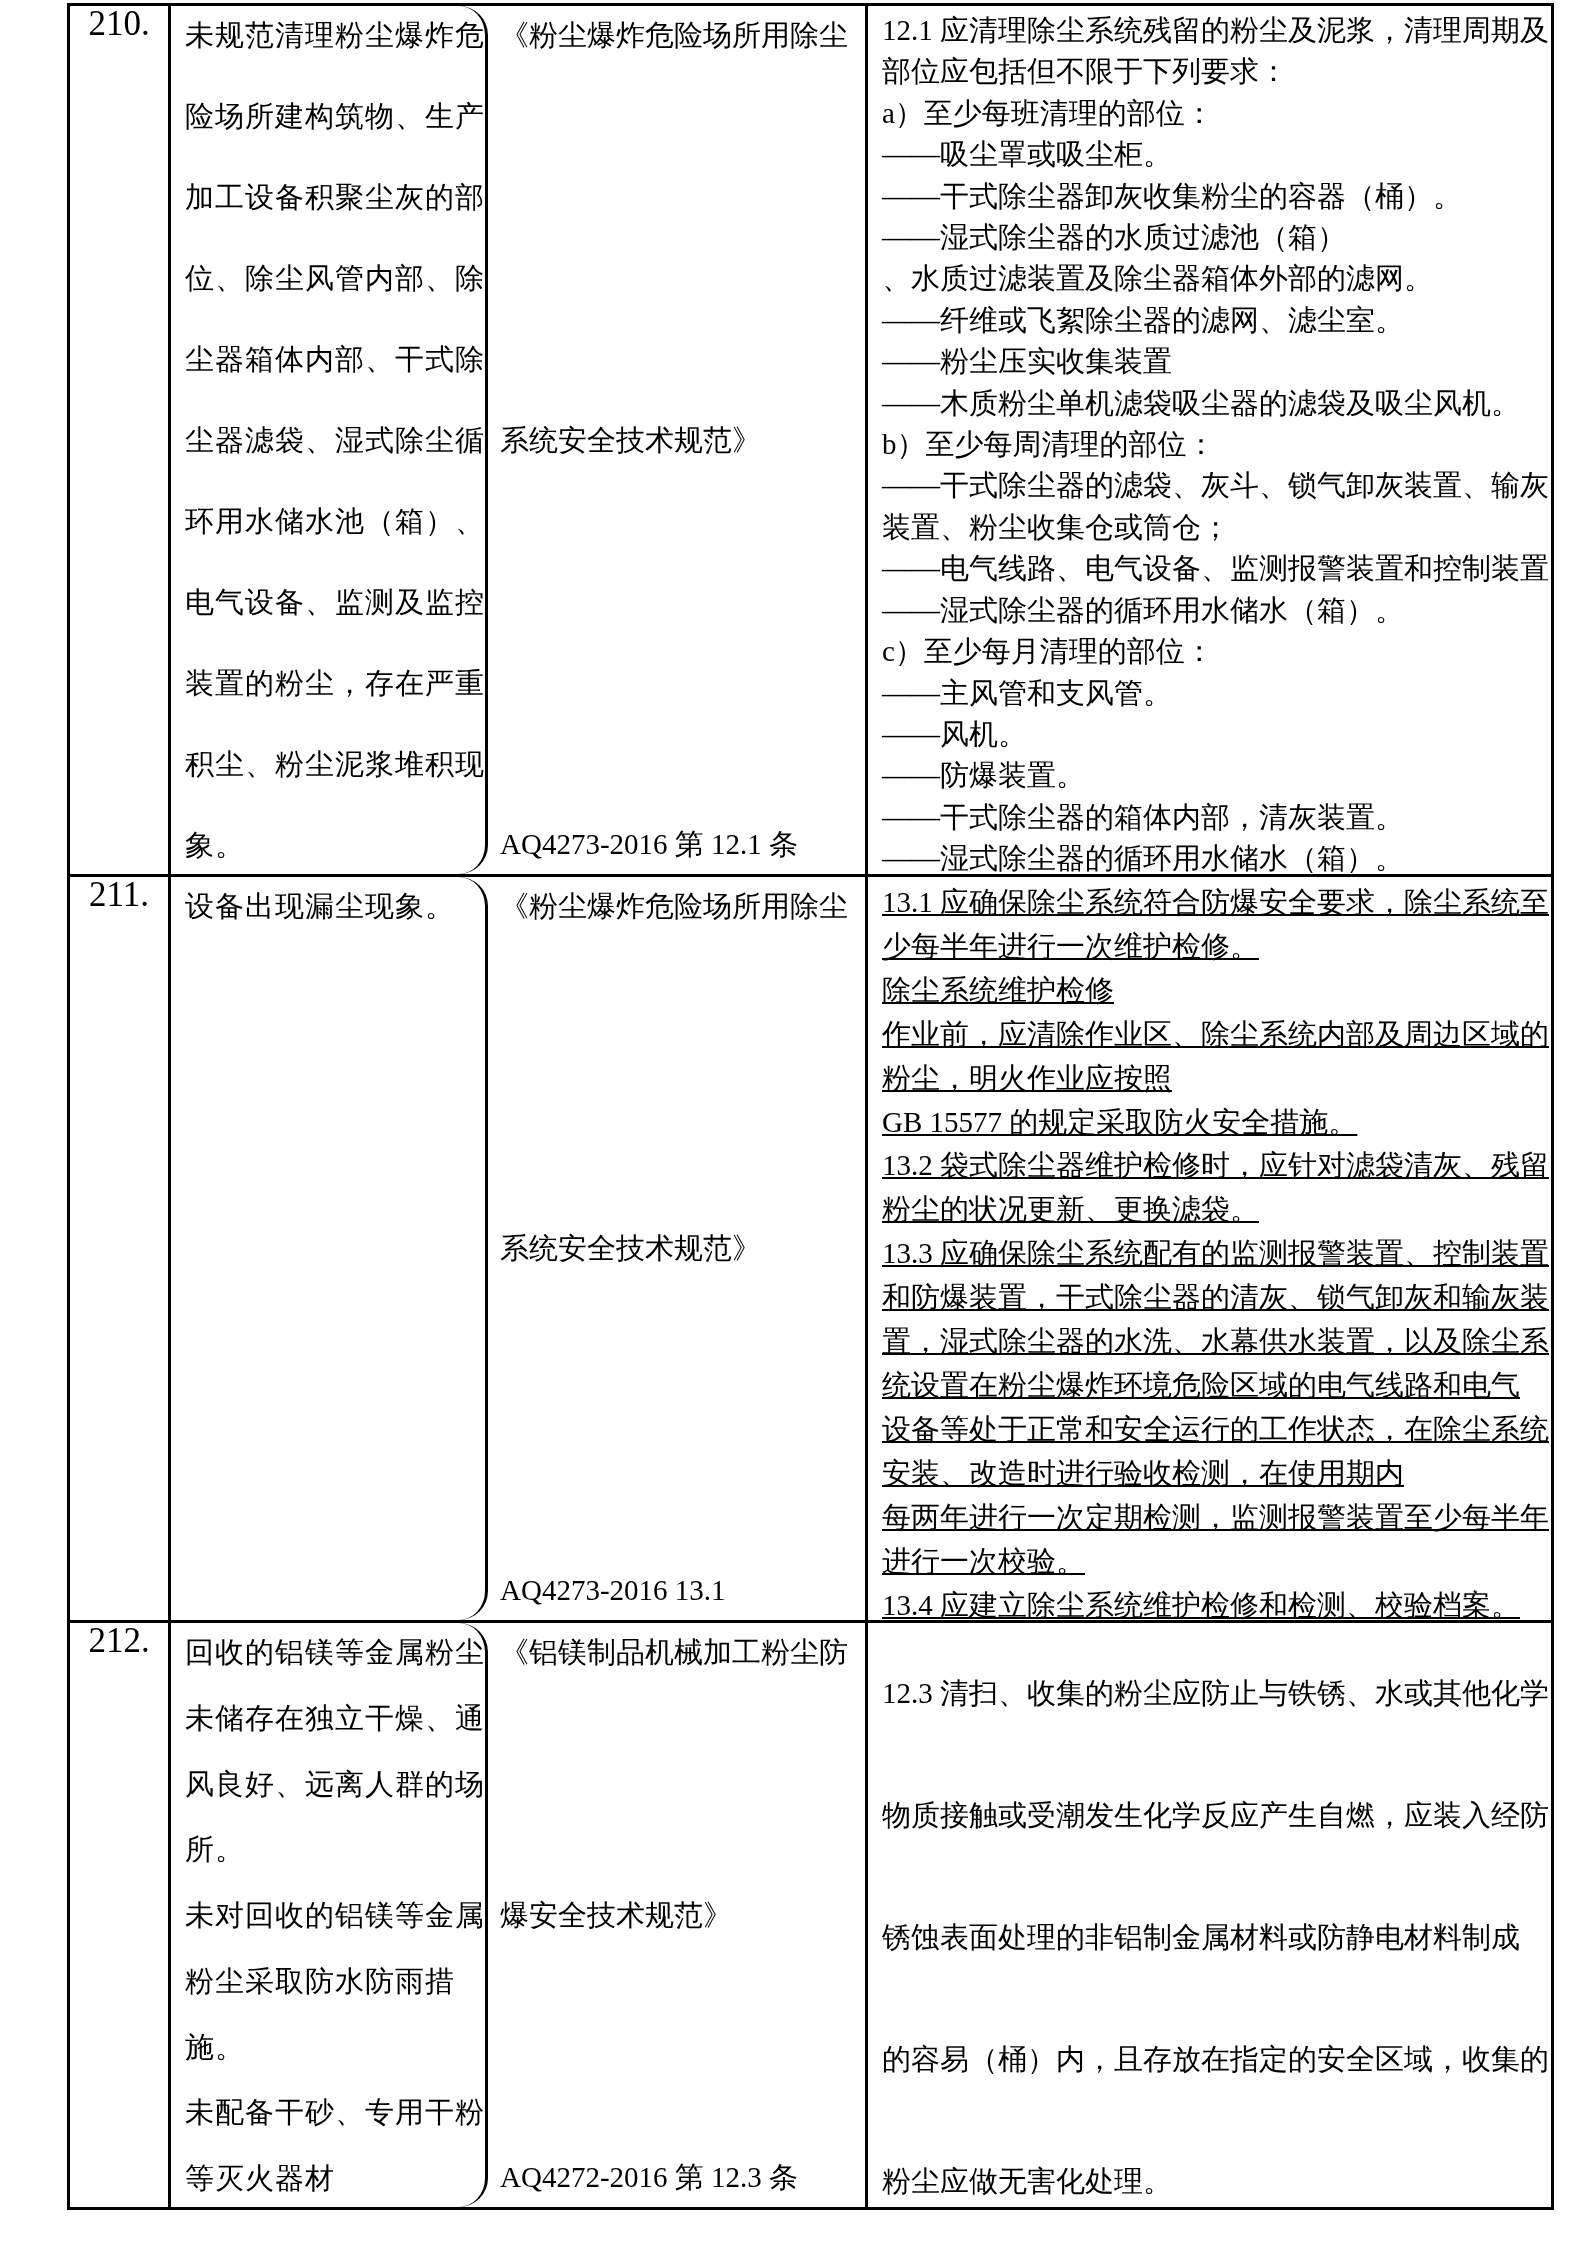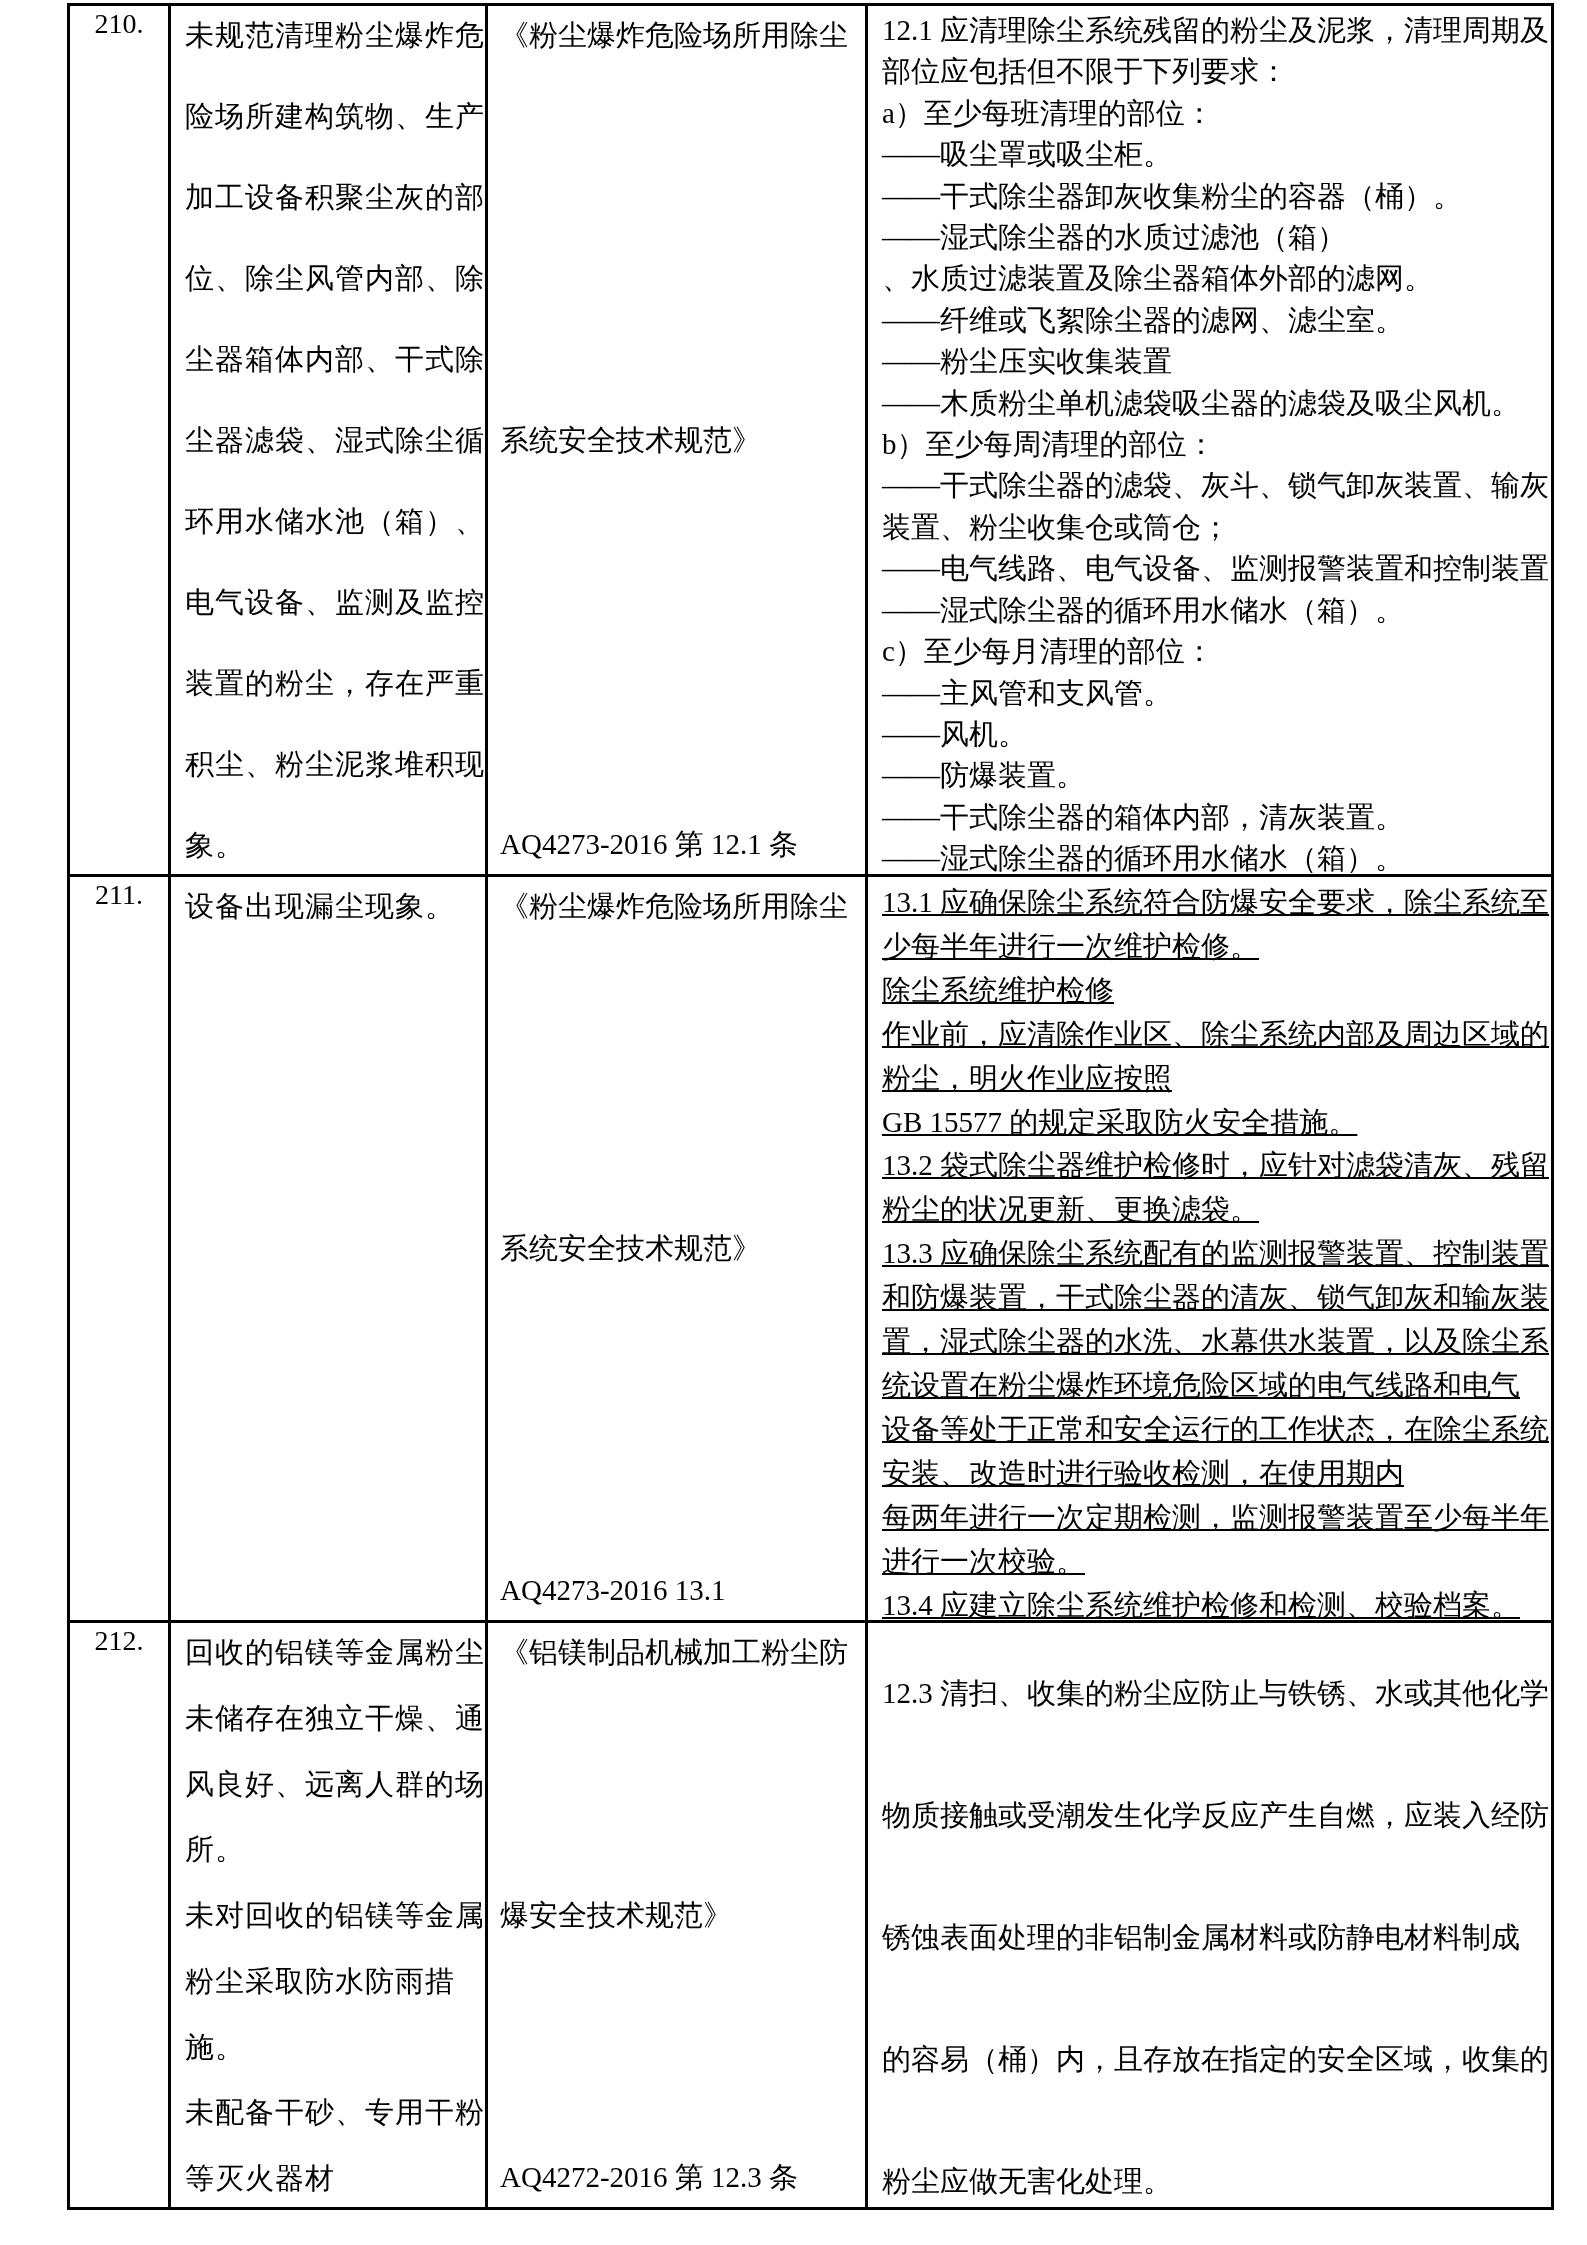--- a/index.html
+++ b/index.html
@@ -24,25 +24,25 @@
   .r2{height:584px;}
   .cell{
     box-sizing:border-box;
     border-right:3px solid #000;
     display:flex;flex-direction:column;
     justify-content:space-between;
     overflow:hidden;
   }
   .cell:last-child{border-right:none;}
   .c-num{width:101px;align-items:center;}
-  .c-desc{width:317px;padding:6px 14px;}
+  .c-desc{width:317px;padding:6px 14px;border-radius:29px;}
   .c-ref{width:380px;padding:6px 12px;gap:12px;}
   .c-det{width:683px;padding:4px 10px 4px 14px;}
   .ln{white-space:nowrap;font-size:29px;line-height:44px;}
-  .num{font-size:28px;line-height:36px;}
+  .num{font-size:35px;line-height:36px;}
   .c-desc .ln{line-height:46px;letter-spacing:1px;}
   .c-ref .ln{line-height:47px;}
   .r0 .c-det .ln{line-height:41.4px;}
   .r1 .c-det .ln{line-height:43.9px;text-decoration:underline;}
   .r2 .c-det .ln{line-height:44px;margin-top:44px;}
 </style>
 </head>
 <body>
 
 <div class="page">

